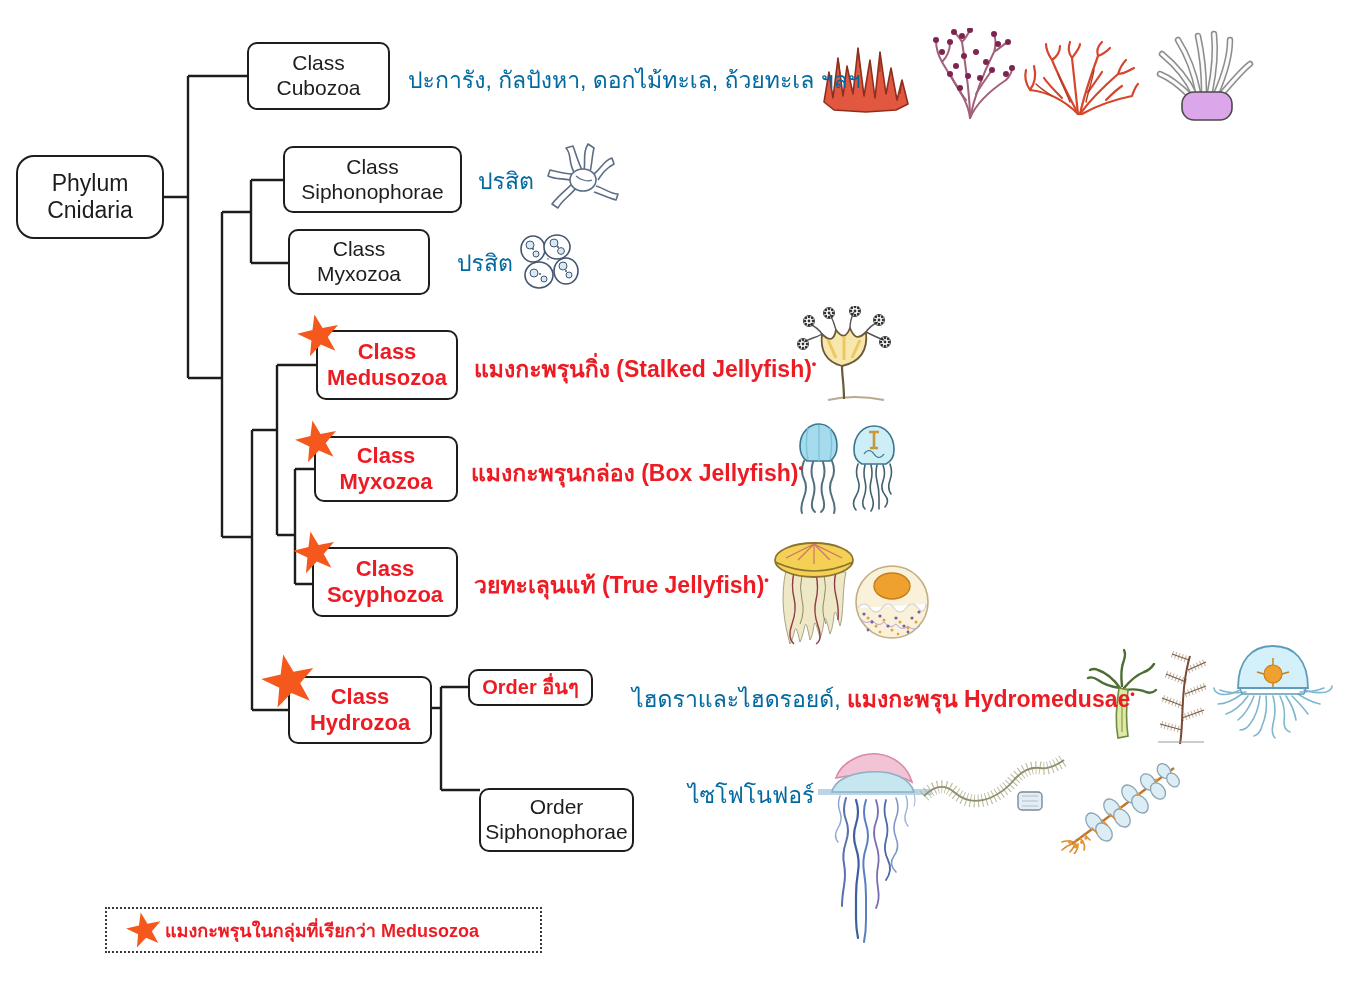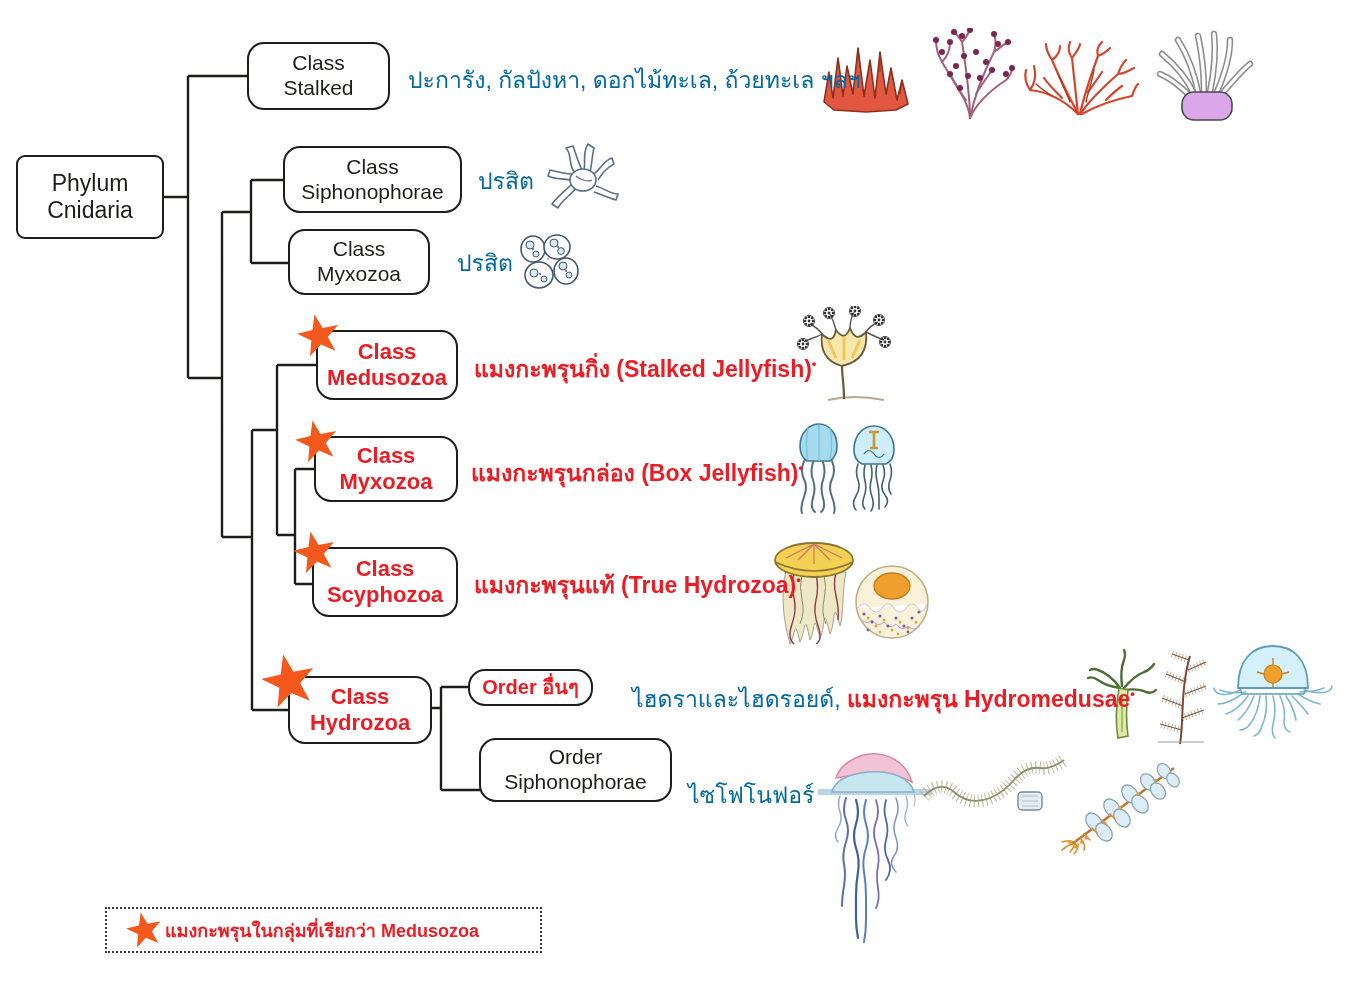--- a/index.html
+++ b/index.html
@@ -1,23 +1,23 @@
 <!DOCTYPE html>
 <html><head>
 <meta charset="utf-8">
 <style>
   html,body{margin:0;padding:0;background:#fff;}
   #canvas{position:relative;width:1371px;height:1006px;background:#ffffff;overflow:hidden;
           font-family:"Liberation Sans","DejaVu Sans",sans-serif;color:#1d1d1b;}
   svg{display:block;}
   #connectors{position:absolute;left:0;top:0;z-index:1;}
-  .node{position:absolute;background:#fff;border:2.5px solid #1d1d1b;border-radius:17px;
+  .node{position:absolute;background:#fff;border:2.5px solid #1d1d1b;border-radius:10px;
         display:flex;flex-direction:column;align-items:center;justify-content:center;
         text-align:center;line-height:1.18;font-size:21px;z-index:3;box-sizing:border-box;}
-  .node.big{border-radius:9px;font-size:23px;}
+  .node.big{border-radius:18px;font-size:23px;}
   .node.red{color:#ed1c24;font-weight:700;font-size:22px;}
   .node.slim{font-size:20px;}
   .desc{position:absolute;white-space:nowrap;font-size:23px;z-index:3;}
   .slate{color:#0369a1;}
   .redtxt{color:#ed1c24;font-weight:600;}
   .rbold{font-weight:700;}
   .sup{font-size:13px;vertical-align:9px;font-weight:700;}
   .star{position:absolute;z-index:4;}
   .legend{position:absolute;left:105px;top:907px;width:433px;height:42px;
           border:2.5px dotted #3a3a3a;display:flex;align-items:center;z-index:3;box-sizing:content-box;}
@@ -37,21 +37,21 @@
              M432 708 H441 M441 687 V790 M441 687 H469 M441 790 H480" fill="none" stroke="#1d1d1b" stroke-width="2.4"></path>
   </svg>
 
   <div class="node big" style="left:16px;top:155px;width:148px;height:84px">
     <div>Phylum</div>
     <div>Cnidaria</div>
   </div>
 
   <div class="node" style="left:247px;top:42px;width:143px;height:68px">
     <div>Class</div>
-    <div>Stalked</div>
+    <div>Cubozoa</div>
   </div>
 
   <div class="node" style="left:283px;top:146px;width:179px;height:67px">
     <div>Class</div>
     <div>Siphonophorae</div>
   </div>
 
   <div class="node" style="left:288px;top:229px;width:142px;height:66px">
     <div>Class</div>
     <div>Myxozoa</div>
@@ -74,21 +74,21 @@
 
   <div class="node red" style="left:288px;top:676px;width:144px;height:68px">
     <div>Class</div>
     <div>Hydrozoa</div>
   </div>
 
   <div class="node red slim" style="left:468px;top:669px;width:125px;height:37px;font-size:20px">
     <div>Order อื่นๆ</div>
   </div>
 
-  <div class="node" style="left:479px;top:738px;width:193px;height:64px">
+  <div class="node" style="left:479px;top:788px;width:155px;height:64px">
     <div>Order</div>
     <div>Siphonophorae</div>
   </div>
 
   <svg class="star" style="left:297px;top:314px" width="44" height="44" viewBox="0 0 40 40">
     <polygon points="20,0 24.7,13.5 39,13.8 27.6,22.5 31.8,36.2 20,28 8.2,36.2 12.4,22.5 1,13.8 15.3,13.5" fill="#f4581c" transform="rotate(-12 20 20)"></polygon>
   </svg>
   <svg class="star" style="left:295px;top:420px" width="44" height="44" viewBox="0 0 40 40">
     <polygon points="20,0 24.7,13.5 39,13.8 27.6,22.5 31.8,36.2 20,28 8.2,36.2 12.4,22.5 1,13.8 15.3,13.5" fill="#f4581c" transform="rotate(-12 20 20)"></polygon>
   </svg>
@@ -103,21 +103,21 @@
   <div class="desc slate" style="left:478px;top:163px">ปรสิต</div>
   <div class="desc slate" style="left:457px;top:245px">ปรสิต</div>
 
   <div class="desc redtxt" style="left:474px;top:351px">
     <span>แมงกะพรุนกิ่ง (Stalked Jellyfish)</span><span class="sup">•</span>
   </div>
   <div class="desc redtxt" style="left:471px;top:455px">
     <span>แมงกะพรุนกล่อง (Box Jellyfish)</span><span class="sup">•</span>
   </div>
   <div class="desc redtxt" style="left:474px;top:567px">
-    <span>แมงกะพรุนแท้ (True Hydrozoa)</span><span class="sup">•</span>
+    <span>วยทะเลุนแท้ (True Jellyfish)</span><span class="sup">•</span>
   </div>
 
   <div class="desc" style="left:632px;top:681px">
     <span class="slate">ไฮดราและไฮดรอยด์, </span><span class="redtxt rbold">แมงกะพรุน Hydromedusae</span><span class="sup redtxt">•</span>
   </div>
   <div class="desc slate" style="left:688px;top:777px">ไซโฟโนฟอร์</div>
 
   <div class="legend">
     <svg class="star" style="left:19px;top:3px" width="37" height="37" viewBox="0 0 40 40">
       <polygon points="20,0 24.7,13.5 39,13.8 27.6,22.5 31.8,36.2 20,28 8.2,36.2 12.4,22.5 1,13.8 15.3,13.5" fill="#f4581c" transform="rotate(-12 20 20)"></polygon>

